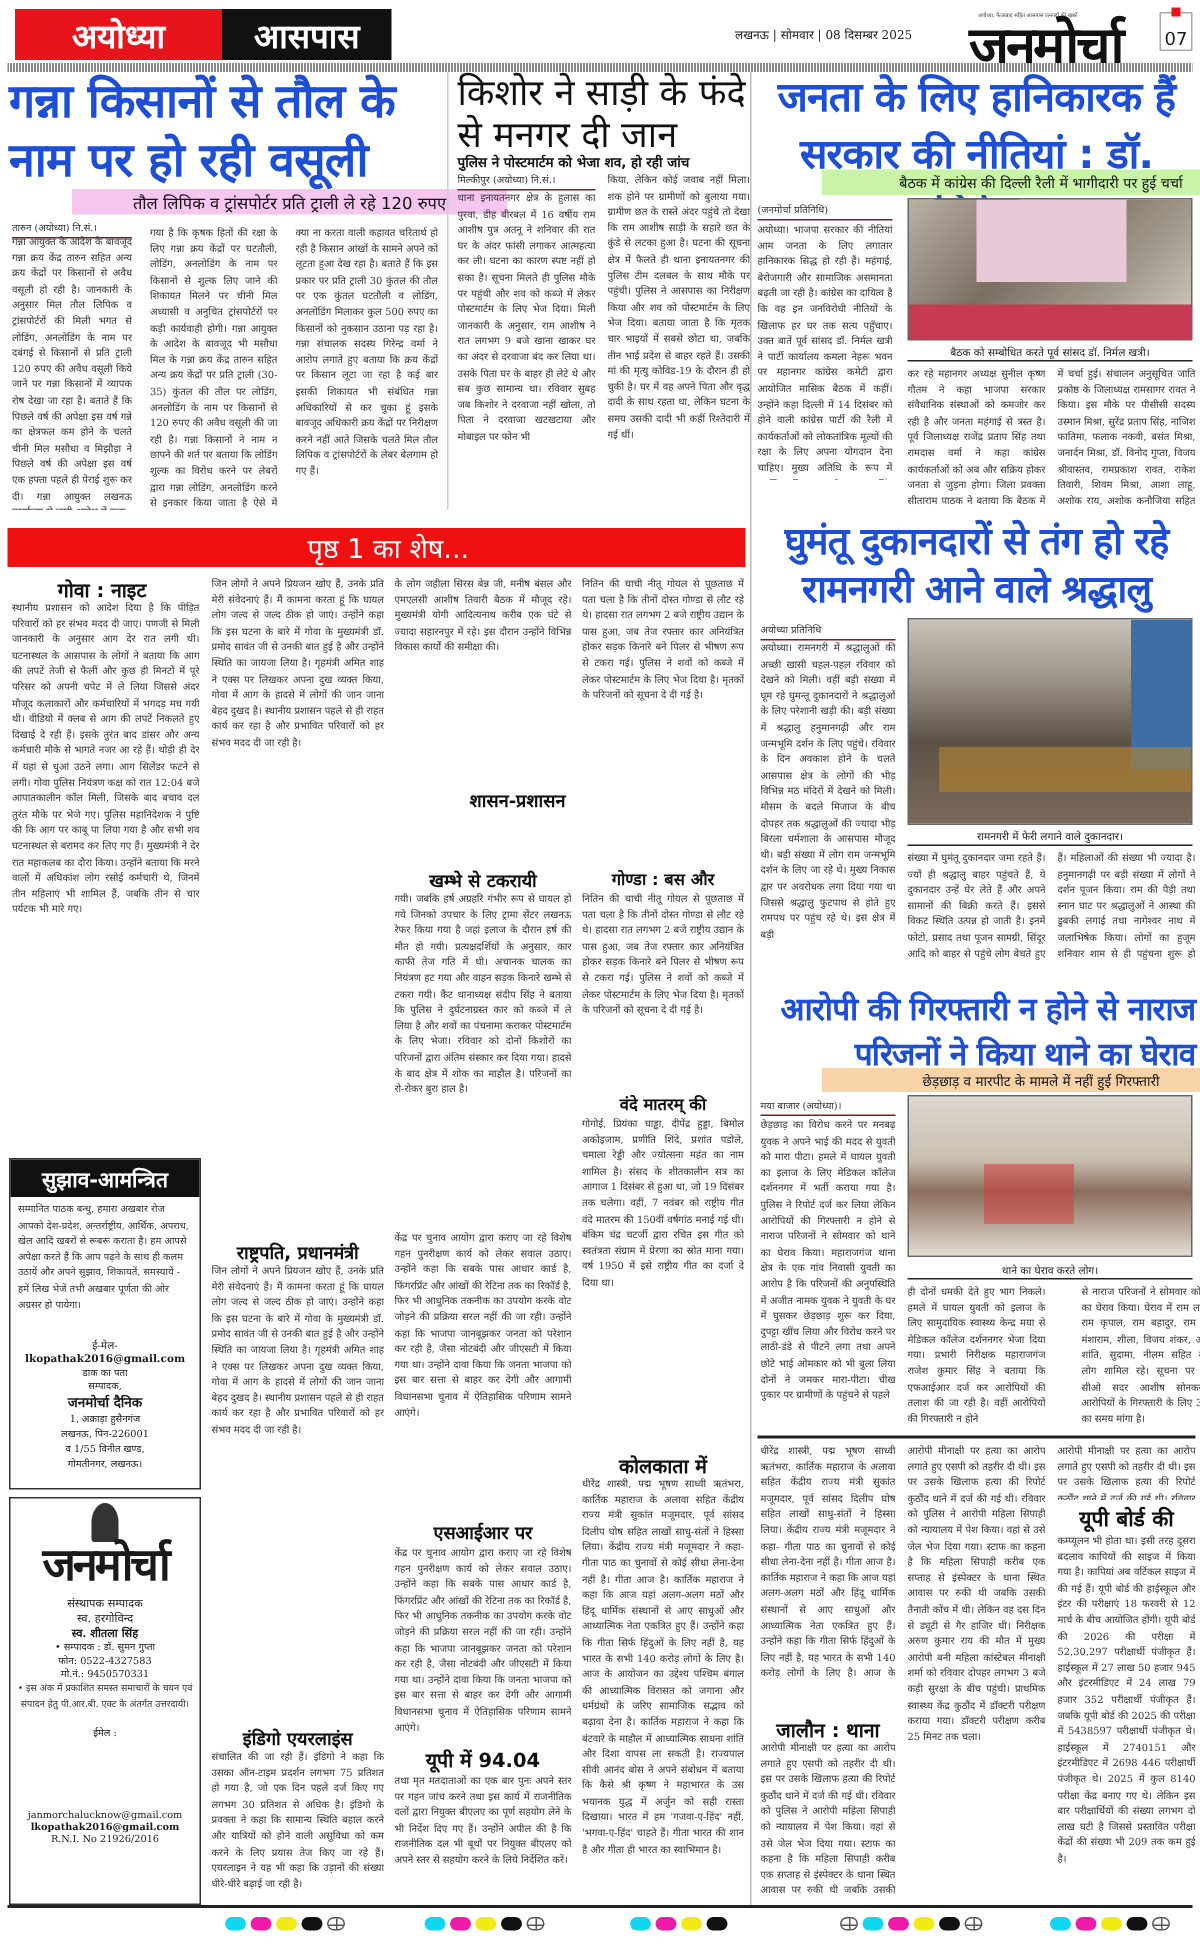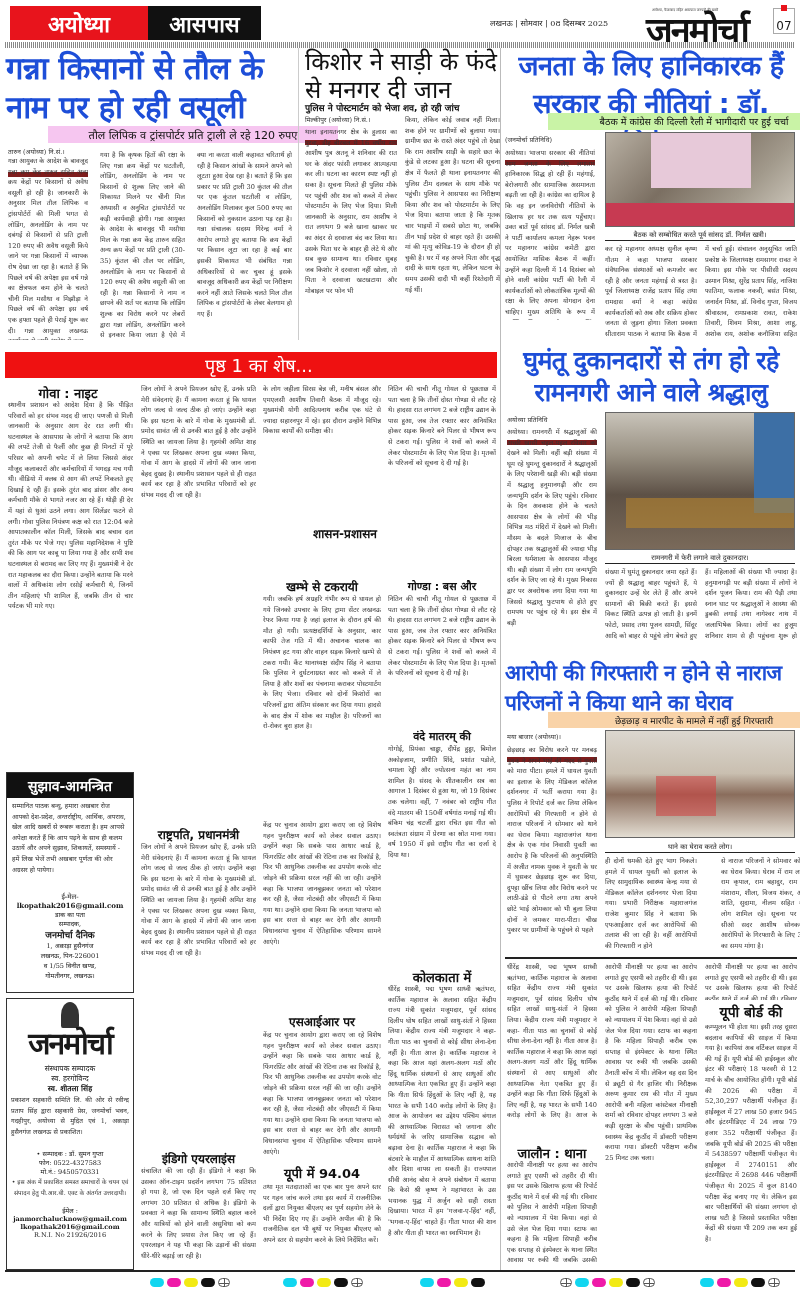--- a/index.html
+++ b/index.html
@@ -4,21 +4,21 @@
 <style>
   * { box-sizing: border-box; margin: 0; padding: 0; }
   html, body { width: 800px; height: 1295px; background: #ffffff; overflow: hidden; }
   body { font-family: "DejaVu Sans", sans-serif; color: #1a1a1a; position: relative; }
   .abs { position: absolute; }
   .body-text { font-family: "DejaVu Serif", serif; font-size: 6.6px; line-height: 10.6px; color: #333; text-align: justify; overflow: hidden; }
   .head-tag { height: 34px; color: #fff; font-weight: bold; font-size: 22px; display: flex; align-items: center; justify-content: center; }
   .hatch { height: 6px; background: repeating-linear-gradient(90deg, #888 0 1px, #fff 1px 2px); }
   .big-headline { font-family: "DejaVu Sans", sans-serif; font-weight: bold; color: #1d4ed8; letter-spacing: -0.5px; }
   .sub-strip { font-weight: normal; color: #111; display: flex; align-items: center; justify-content: center; margin-left: 43px; }
-  .dateline { font-family: "DejaVu Serif", serif; font-size: 6.5px; color: #333; border-bottom: 5px solid #7f1d1d; padding-bottom: 16px; }
+  .dateline { font-family: "DejaVu Serif", serif; font-size: 6.5px; color: #333; border-bottom: 1px solid #7f1d1d; padding-bottom: 2px; }
   .section-head { font-weight: bold; text-align: center; color: #111; }
   .photo { background: linear-gradient(135deg, #b9b1a4, #7b6f62 40%, #a29a8c 70%, #d5cfc4); border: 1px solid #666; overflow: hidden; }
   .caption { font-family: "DejaVu Serif", serif; font-size: 7px; text-align: center; color: #222; }
   .rule { background: #222; }
   .reg-dots { display: flex; gap: 3px; align-items: center; }
   .dot { width: 14px; height: 9px; border-radius: 5px; }
   .crosshair { width: 12px; height: 9px; border: 1px solid #555; border-radius: 5px; position: relative; }
   .crosshair::before { content: ""; position: absolute; left: 5px; top: 0; width: 1px; height: 7px; background: #555; }
   .crosshair::after { content: ""; position: absolute; top: 3.5px; left: 0; height: 1px; width: 10px; background: #555; }
   .box { border: 1.5px solid #333; }
@@ -68,21 +68,21 @@
 <div class="abs body-text" style="left:507px;top:427px;width:90px;height:213px;">अयोध्या। रामनगरी में श्रद्धालुओं की अच्छी खासी चहल-पहल रविवार को देखने को मिली। वहीं बड़ी संख्या में घूम रहे घुमन्तू दुकानदारों ने श्रद्धालुओं के लिए परेशानी खड़ी की। बड़ी संख्या में श्रद्धालु हनुमानगढ़ी और राम जन्मभूमि दर्शन के लिए पहुंचे। रविवार के दिन अवकाश होने के चलते आसपास क्षेत्र के लोगों की भीड़ विभिन्न मठ मंदिरों में देखने को मिली। मौसम के बदले मिजाज के बीच दोपहर तक श्रद्धालुओं की ज्यादा भीड़ बिरला धर्मशाला के आसपास मौजूद थी। बड़ी संख्या में लोग राम जन्मभूमि दर्शन के लिए जा रहे थे। मुख्य निकास द्वार पर अवरोधक लगा दिया गया था जिससे श्रद्धालु फुटपाथ से होते हुए रामपथ पर पहुंच रहे थे। इस क्षेत्र में बड़ी</div>
 <div class="abs photo" style="left:605px;top:412px;width:190px;height:138px;background:linear-gradient(180deg,#c8c3b9 0%,#9a9284 30%,#5d5146 60%,#7a6a5a 100%);">
   <div style="position:absolute;right:0;top:0;width:40px;height:100px;background:#3d6fa5;"></div>
   <div style="position:absolute;left:20px;top:85px;width:170px;height:30px;background:#b8862e;opacity:0.6;"></div>
 </div>
 <div class="abs caption" style="left:605px;top:553px;width:190px;">रामनगरी में फेरी लगाने वाले दुकानदार।</div>
 <div class="abs rule" style="left:605px;top:563px;width:190px;height:1px;"></div>
 <div class="abs body-text" style="left:605px;top:567px;width:92px;height:73px;">संख्या में घुमंतू दुकानदार जमा रहते हैं। ज्यों ही श्रद्धालु बाहर पहुंचते हैं, ये दुकानदार उन्हें घेर लेते हैं और अपने सामानों की बिक्री करते हैं। इससे विकट स्थिति उत्पन्न हो जाती है। इनमें फोटो, प्रसाद तथा पूजन सामग्री, सिंदूर आदि को बाहर से पहुंचे लोग बेचते हुए दिखाई पड़ते</div>
 <div class="abs body-text" style="left:705px;top:567px;width:92px;height:73px;">हैं। महिलाओं की संख्या भी ज्यादा है। हनुमानगढ़ी पर बड़ी संख्या में लोगों ने दर्शन पूजन किया। राम की पैड़ी तथा स्नान घाट पर श्रद्धालुओं ने आस्था की डुबकी लगाई तथा नागेश्वर नाथ में जलाभिषेक किया। लोगों का हुजूम शनिवार शाम से ही पहुंचना शुरू हो गया था।</div>
 
-<div class="abs big-headline" style="left:505px;top:658px;width:292px;font-size:21px;line-height:30px;text-align:left;">आरोपी की गिरफ्तारी न होने से नाराज परिजनों ने किया थाने का घेराव</div>
+<div class="abs big-headline" style="left:505px;top:658px;width:292px;font-size:21px;line-height:30px;text-align:right;">आरोपी की गिरफ्तारी न होने से नाराज परिजनों ने किया थाने का घेराव</div>
 <div class="abs sub-strip" style="left:505px;top:712px;width:292px;height:16px;background:#f9d3a8;font-size:9px;">छेड़छाड़ व मारपीट के मामले में नहीं हुई गिरफ्तारी</div>
 <div class="abs dateline" style="left:507px;top:732px;width:90px;">मया बाजार (अयोध्या)।</div>
 <div class="abs body-text" style="left:507px;top:745px;width:90px;height:210px;">छेड़छाड़ का विरोध करने पर मनबढ़ युवक ने अपने भाई की मदद से युवती को मारा पीटा। हमले में घायल युवती का इलाज के लिए मेडिकल कॉलेज दर्शननगर में भर्ती कराया गया है। पुलिस ने रिपोर्ट दर्ज कर लिया लेकिन आरोपियों की गिरफ्तारी न होने से नाराज परिजनों ने सोमवार को थाने का घेराव किया। महाराजगंज थाना क्षेत्र के एक गांव निवासी युवती का आरोप है कि परिजनों की अनुपस्थिति में अजीत नामक युवक ने युवती के घर में घुसकर छेड़छाड़ शुरू कर दिया, दुपट्टा खींच लिया और विरोध करने पर लाठी-डंडे से पीटने लगा तथा अपने छोटे भाई ओमकार को भी बुला लिया दोनों ने जमकर मारा-पीटा। चीख पुकार पर ग्रामीणों के पहुंचने से पहले</div>
 <div class="abs photo" style="left:605px;top:730px;width:190px;height:108px;background:linear-gradient(180deg,#dcd7cf 0%,#c9bfb0 40%,#8a6d5c 60%,#e3ddd2 100%);">
   <div style="position:absolute;left:50px;top:45px;width:60px;height:40px;background:#d14040;opacity:0.55;"></div>
 </div>
 <div class="abs caption" style="left:605px;top:842px;width:190px;">थाने का घेराव करते लोग।</div>
 <div class="abs rule" style="left:605px;top:852px;width:190px;height:1px;"></div>
 <div class="abs body-text" style="left:605px;top:856px;width:92px;height:98px;">ही दोनों धमकी देते हुए भाग निकले। हमले में घायल युवती को इलाज के लिए सामुदायिक स्वास्थ्य केन्द्र मया से मेडिकल कॉलेज दर्शननगर भेजा दिया गया। प्रभारी निरीक्षक महाराजगंज राजेश कुमार सिंह ने बताया कि एफआईआर दर्ज कर आरोपियों की तलाश की जा रही है। वहीं आरोपियों की गिरफ्तारी न होने</div>
 <div class="abs body-text" style="left:705px;top:856px;width:92px;height:98px;margin-left:16px;">से नाराज परिजनों ने सोमवार को थाने का घेराव किया। घेराव में राम लल्लन, राम कृपाल, राम बहादुर, राम नाथ, मंशाराम, शीला, विजय शंकर, अनीता शांति, सुदामा, नीलम सहित दर्जनों लोग शामिल रहे। सूचना पर पहुंचे सीओ सदर आशीष सोनकर ने आरोपियों के गिरफ्तारी के लिए 3 दिन का समय मांगा है।</div>
@@ -108,27 +108,26 @@
   <div style="text-align:center;font-size:6.5px;font-family:'DejaVu Serif',serif;line-height:10px;">व 1/55 विनीत खण्ड,</div>
   <div style="text-align:center;font-size:6.5px;font-family:'DejaVu Serif',serif;line-height:10px;">गोमतीनगर, लखनऊ।</div>
 </div>
 
 <div class="abs box" style="left:6px;top:998px;width:128px;height:272px;">
   <div style="width:18px;height:26px;margin:3px auto 0;background:#333;border-radius:50% 50% 10% 10%;"></div>
   <div style="text-align:center;font-size:30px;font-weight:bold;letter-spacing:-2px;line-height:32px;">जनमोर्चा</div>
   <div style="text-align:center;font-size:7.5px;font-family:'DejaVu Serif',serif;margin-top:3px;">संस्थापक सम्पादक</div>
   <div style="text-align:center;font-size:7.5px;font-family:'DejaVu Serif',serif;">स्व. हरगोविन्द</div>
   <div style="text-align:center;font-size:7.5px;font-family:'DejaVu Serif',serif;font-weight:bold;">स्व. शीतला सिंह</div>
-  <div class="body-text" style="padding:2px 4px;height:56px;font-size:6.5px;">प्रकाशन सहकारी समिति लि. की ओर से रवीन्द्र प्रताप सिंह द्वारा सहकारी प्रेस, जनमोर्चा भवन, गदहीपुर, अयोध्या से मुद्रित एवं 1, अक्राड़ा हुसैनगंज लखनऊ से प्रकाशित।</div>
   <div style="text-align:center;font-size:6.5px;font-family:'DejaVu Serif',serif;">• सम्पादक : डॉ. सुमन गुप्ता</div>
   <div style="text-align:center;font-size:6.5px;font-family:'DejaVu Serif',serif;">फोन: 0522-4327583</div>
   <div style="text-align:center;font-size:6.5px;font-family:'DejaVu Serif',serif;">मो.नं.: 9450570331</div>
   <div class="body-text" style="padding:1px 4px;height:30px;font-size:6.2px;text-align:center;">• इस अंक में प्रकाशित समस्त समाचारों के चयन एवं संपादन हेतु पी.आर.बी. एक्ट के अंतर्गत उत्तरदायी।</div>
   <div style="text-align:center;font-size:6.5px;font-family:'DejaVu Serif',serif;">ईमेल :</div>
-  <div style="text-align:center;font-size:6.5px;font-weight:bold;font-family:'DejaVu Serif',serif;">janmorchalucknow@gmail.com</div>
+  <div style="text-align:center;font-size:6.5px;font-weight:normal;font-family:'DejaVu Serif',serif;margin-top:47px;">janmorchalucknow@gmail.com</div>
   <div style="text-align:center;font-size:6.5px;font-weight:bold;font-family:'DejaVu Serif',serif;">lkopathak2016@gmail.com</div>
   <div style="text-align:center;font-size:6.5px;font-weight:normal;font-family:'DejaVu Serif',serif;">R.N.I. No 21926/2016</div>
 </div>
 
 <div class="abs body-text" style="left:141px;top:384px;width:115px;height:440px;">जिन लोगों ने अपने प्रियजन खोए हैं, उनके प्रति मेरी संवेदनाएं हैं। मैं कामना करता हूं कि घायल लोग जल्द से जल्द ठीक हो जाएं। उन्होंने कहा कि इस घटना के बारे में गोवा के मुख्यमंत्री डॉ. प्रमोद सावंत जी से उनकी बात हुई है और उन्होंने स्थिति का जायजा लिया है। गृहमंत्री अमित शाह ने एक्स पर लिखकर अपना दुख व्यक्त किया, गोवा में आग के हादसे में लोगों की जान जाना बेहद दुखद है। स्थानीय प्रशासन पहले से ही राहत कार्य कर रहा है और प्रभावित परिवारों को हर संभव मदद दी जा रही है।</div>
 <div class="abs section-head" style="left:141px;top:826px;width:115px;font-size:12px;">राष्ट्रपति, प्रधानमंत्री</div>
 <div class="abs body-text" style="left:141px;top:842px;width:115px;height:300px;">जिन लोगों ने अपने प्रियजन खोए हैं, उनके प्रति मेरी संवेदनाएं हैं। मैं कामना करता हूं कि घायल लोग जल्द से जल्द ठीक हो जाएं। उन्होंने कहा कि इस घटना के बारे में गोवा के मुख्यमंत्री डॉ. प्रमोद सावंत जी से उनकी बात हुई है और उन्होंने स्थिति का जायजा लिया है। गृहमंत्री अमित शाह ने एक्स पर लिखकर अपना दुख व्यक्त किया, गोवा में आग के हादसे में लोगों की जान जाना बेहद दुखद है। स्थानीय प्रशासन पहले से ही राहत कार्य कर रहा है और प्रभावित परिवारों को हर संभव मदद दी जा रही है।</div>
 <div class="abs section-head" style="left:141px;top:1150px;width:115px;font-size:12px;">इंडिगो एयरलाइंस</div>
 <div class="abs body-text" style="left:141px;top:1166px;width:115px;height:100px;">संचालित की जा रही हैं। इंडिगो ने कहा कि उसका ऑन-टाइम प्रदर्शन लगभग 75 प्रतिशत हो गया है, जो एक दिन पहले दर्ज किए गए लगभग 30 प्रतिशत से अधिक है। इंडिगो के प्रवक्ता ने कहा कि सामान्य स्थिति बहाल करने और यात्रियों को होने वाली असुविधा को कम करने के लिए प्रयास तेज किए जा रहे हैं। एयरलाइन ने यह भी कहा कि उड़ानों की संख्या धीरे-धीरे बढ़ाई जा रही है।</div>
 

